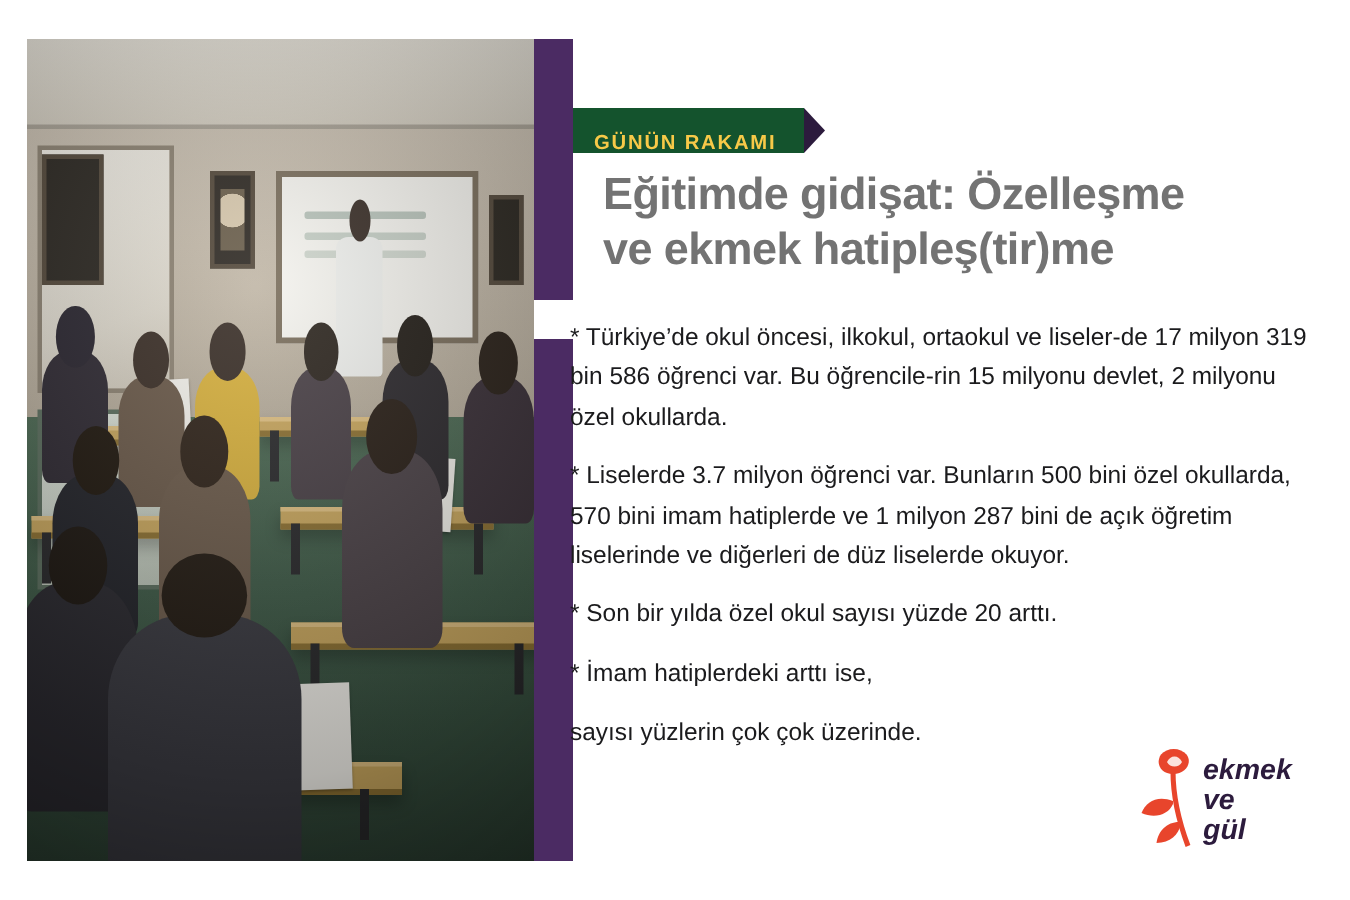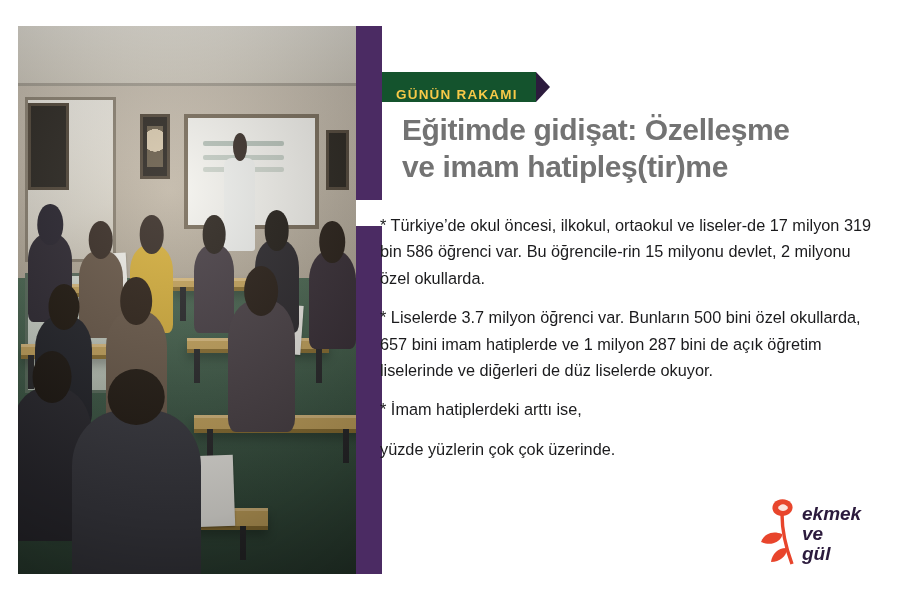--- a/index.html
+++ b/index.html
@@ -241,28 +241,29 @@
 
   <div class="panel-purple"></div>
   <div class="panel-notch"></div>
 
   <div class="banner">
     <span>GÜNÜN RAKAMI</span>
   </div>
 
   <div class="headline">
     <div>Eğitimde gidişat: Özelleşme</div>
-    <div>ve imam hatipleş(tir)me</div>
+    <div>ve ekmek hatipleş(tir)me</div>
   </div>
 
   <div class="body">
     <p>* Türkiye’de okul öncesi, ilkokul, ortaokul ve liseler-de 17 milyon 319 bin 586 öğrenci var. Bu öğrencile-rin 15 milyonu devlet, 2 milyonu özel okullarda.</p>
-    <p>* Liselerde 3.7 milyon öğrenci var. Bunların 500 bini özel okullarda, 657 bini imam hatiplerde ve 1 milyon 287 bini de açık öğretim liselerinde ve diğerleri de düz liselerde okuyor.</p>
+    <p>* Liselerde 3.7 milyon öğrenci var. Bunların 500 bini özel okullarda, 570 bini imam hatiplerde ve 1 milyon 287 bini de açık öğretim liselerinde ve diğerleri de düz liselerde okuyor.</p>
+    <p>* Son bir yılda özel okul sayısı yüzde 20 arttı.</p>
     <p>* İmam hatiplerdeki arttı ise,</p>
-    <p>yüzde yüzlerin çok çok üzerinde.</p>
+    <p>sayısı yüzlerin çok çok üzerinde.</p>
   </div>
 
   <div class="logo">
     <svg width="126" height="74" viewBox="0 0 126 74">
 
       <path d="M30 18 C30 34, 34 52, 40 68" stroke="#e8452c" stroke-width="3.4" fill="none"></path>
 
       <path d="M30 38 C20 34, 12 38, 9 46 C18 50, 27 47, 30 40 Z" fill="#e8452c"></path>
       <path d="M34 52 C26 52, 20 58, 19 66 C28 66, 34 60, 35 54 Z" fill="#e8452c"></path>
 

